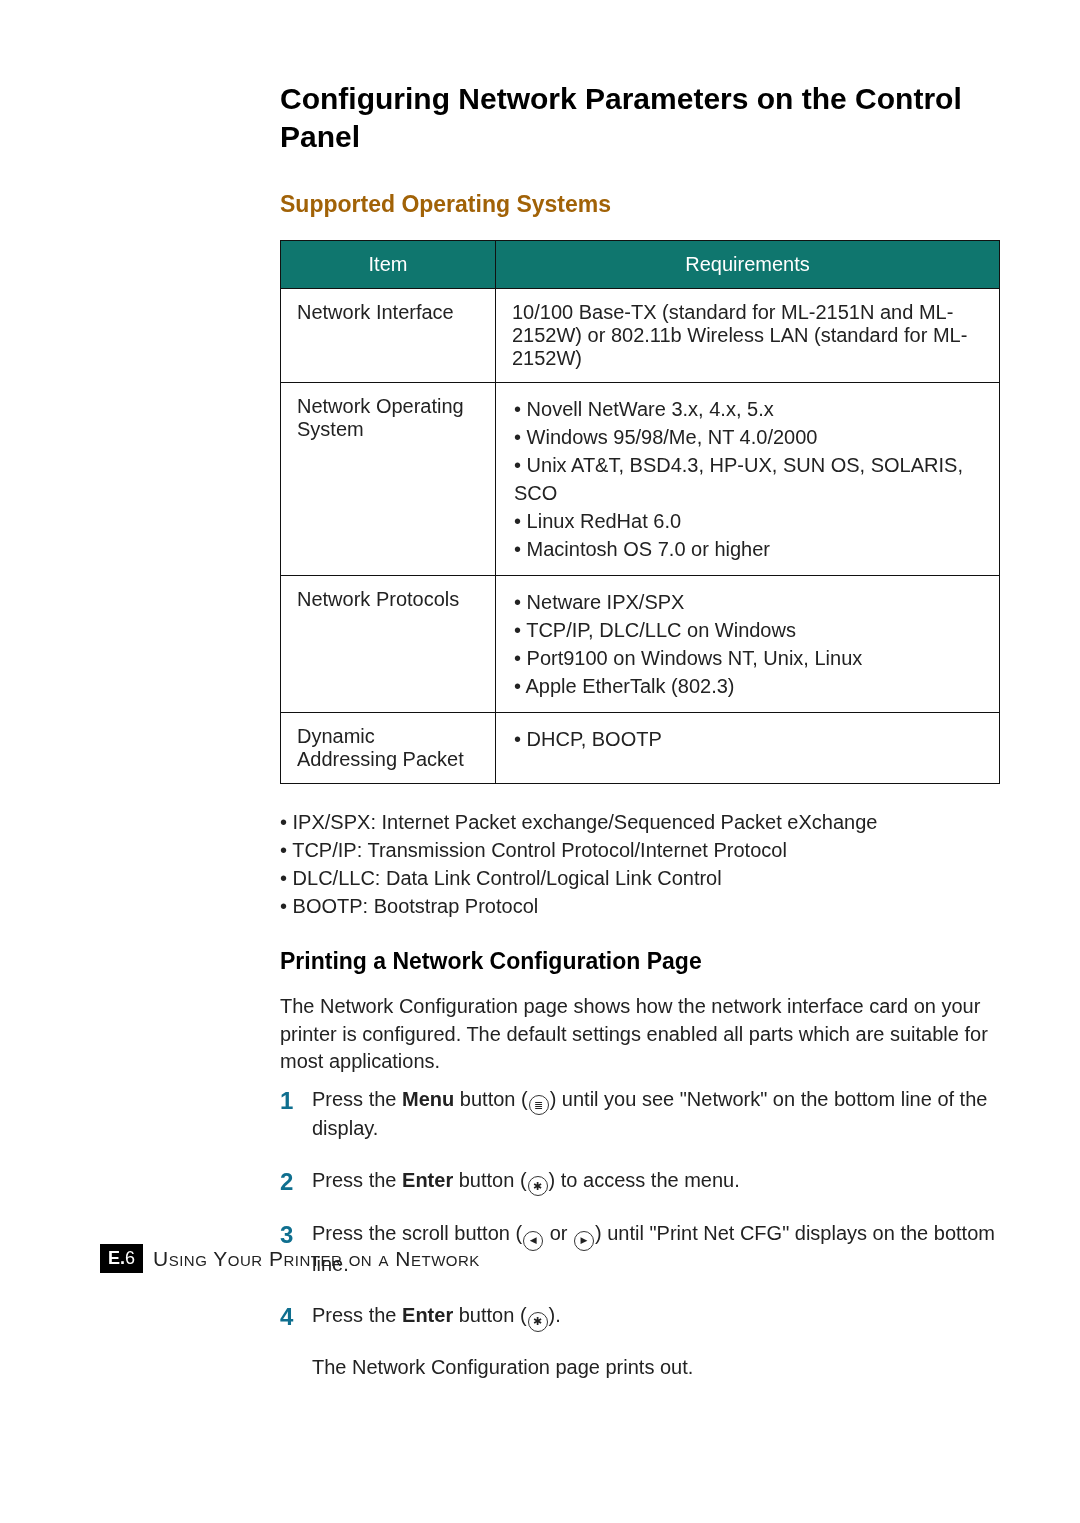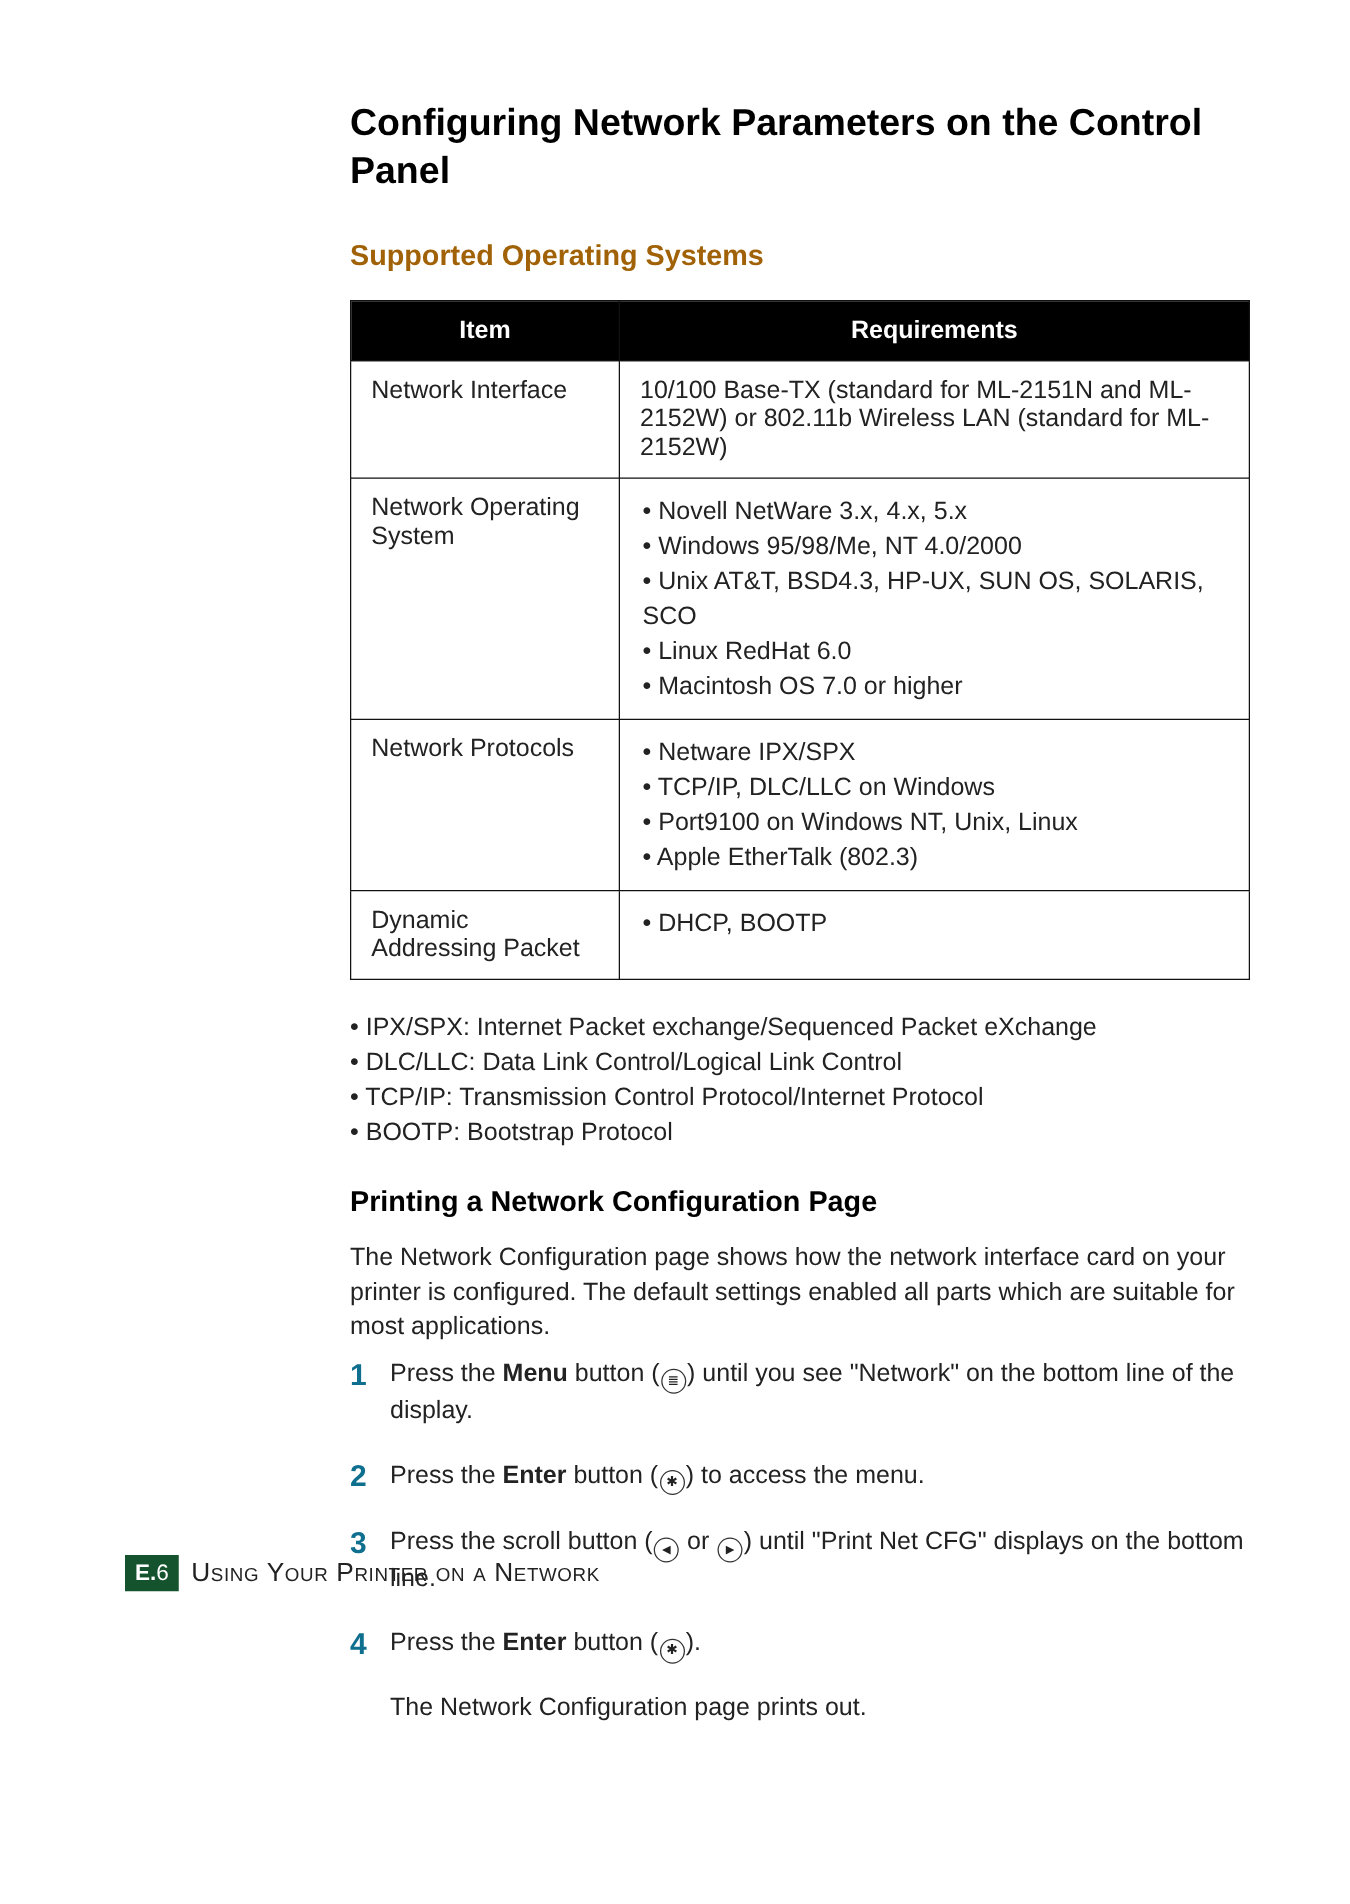--- a/index.html
+++ b/index.html
@@ -3,21 +3,21 @@
 <meta charset="utf-8">
 <style>
   * { box-sizing: border-box; margin: 0; padding: 0; }
   html, body { width: 1080px; height: 1523px; background: #ffffff; font-family: Verdana, Arial, sans-serif; color: #222; }
   .page { position: relative; width: 1080px; height: 1323px; padding: 80px 80px 50px 280px; }
   h1.main-title { font-size: 30px; font-weight: 700; line-height: 1.25; color: #000; margin-bottom: 36px; }
   h2.sub-title { font-size: 23px; font-weight: 700; color: #a16207; margin-bottom: 22px; }
   h2.sub-title2 { font-size: 23px; font-weight: 700; color: #000; margin: 28px 0 18px; }
   table.req { border-collapse: collapse; width: 100%; margin-bottom: 24px; }
   table.req th, table.req td { border: 1.5px solid #111; padding: 12px 16px; vertical-align: top; font-size: 20px; }
-  table.req th { background: #000000; color: #fff; font-weight: 700; text-align: center; }
+  table.req th { background: #0f766e; color: #fff; font-weight: 400; text-align: center; }
   table.req th.item { width: 215px; }
   td.item { color: #222; }
   ul.plain { list-style: none; padding: 0; }
   ul.plain li::before { content: "• "; }
   ul.plain li { line-height: 1.4; font-size: 20px; }
   ul.bulleted { list-style: none; }
   ul.bulleted > li::before { content: "• "; }
   ul.bulleted > li { margin-left: 2px; font-size: 20px; line-height: 1.4; }
   .defs { margin: 14px 0 26px; }
   .defs li { font-size: 18px; line-height: 1.35; }
@@ -26,21 +26,21 @@
   ol.steps > li { position: relative; padding-left: 32px; font-size: 20px; line-height: 1.38; margin-bottom: 24px; }
   ol.steps > li .num { position: absolute; left: 0; top: -2px; font-size: 24px; font-weight: 700; color: #0f6f8f; }
   .step-sub { margin-top: 22px; }
   strong.k { font-weight: 700; }
   .icon-circle { display: inline-flex; align-items: center; justify-content: center; width: 20px; height: 20px; border: 1.5px solid #333; border-radius: 50%; font-size: 12px; line-height: 1; vertical-align: -3px; margin: 0 1px; background: #fff; }
   .icon-circle.menu-icon::after { content: "≣"; font-size: 11px; }
   .icon-circle.enter-icon::after { content: "✱"; font-size: 11px; }
   .icon-circle.left-icon::after { content: "◀"; font-size: 9px; }
   .icon-circle.right-icon::after { content: "▶"; font-size: 9px; }
   .footer { position: absolute; left: 100px; bottom: 50px; display: flex; align-items: center; gap: 10px; }
-  .footer-badge { background: #14532d; color: #fff; font-weight: 700; padding: 4px 8px; font-size: 18px; }
+  .footer-badge { background: #000000; color: #fff; font-weight: 700; padding: 4px 8px; font-size: 18px; }
   .footer-badge .pg { font-weight: 400; }
   .footer-text { font-variant: small-caps; letter-spacing: 0.5px; font-size: 21px; color: #222; }
 </style>
 </head>
 <body>
 
 <div class="page">
 
   <h1 class="main-title">Configuring Network Parameters on the Control Panel</h1>
 
@@ -87,22 +87,22 @@
           <ul class="bulleted">
             <li>DHCP, BOOTP</li>
           </ul>
         </td>
       </tr>
     </tbody>
   </table>
 
   <ul class="plain defs">
     <li>IPX/SPX: Internet Packet exchange/Sequenced Packet eXchange</li>
+    <li>TCP/IP: Transmission Control Protocol/Internet Protocol</li>
     <li>DLC/LLC: Data Link Control/Logical Link Control</li>
-    <li>TCP/IP: Transmission Control Protocol/Internet Protocol</li>
     <li>BOOTP: Bootstrap Protocol</li>
   </ul>
 
   <h2 class="sub-title2">Printing a Network Configuration Page</h2>
 
   <p class="body">The Network Configuration page shows how the network interface card on your printer is configured. The default settings enabled all parts which are suitable for most applications.</p>
 
   <ol class="steps">
     <li>
       <span class="num">1</span>

